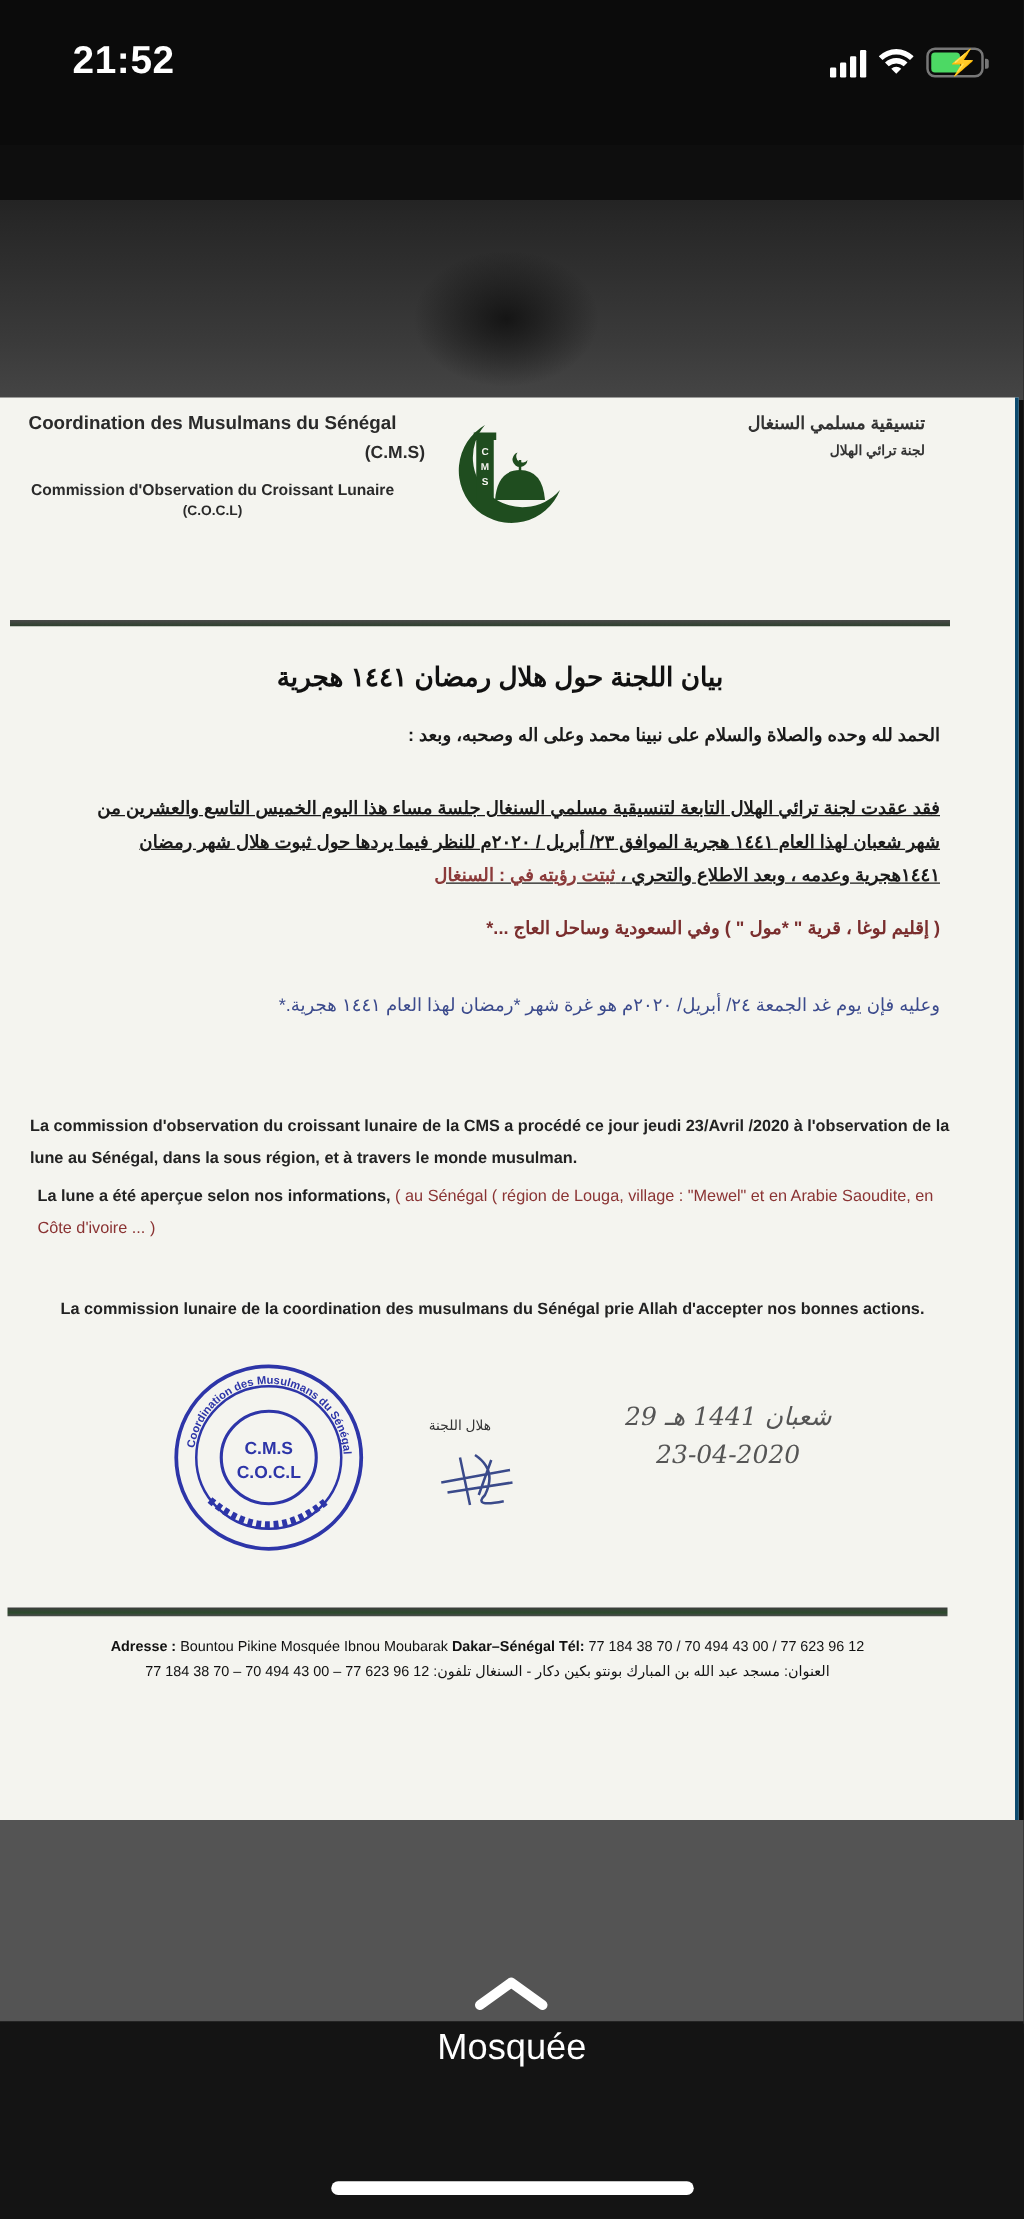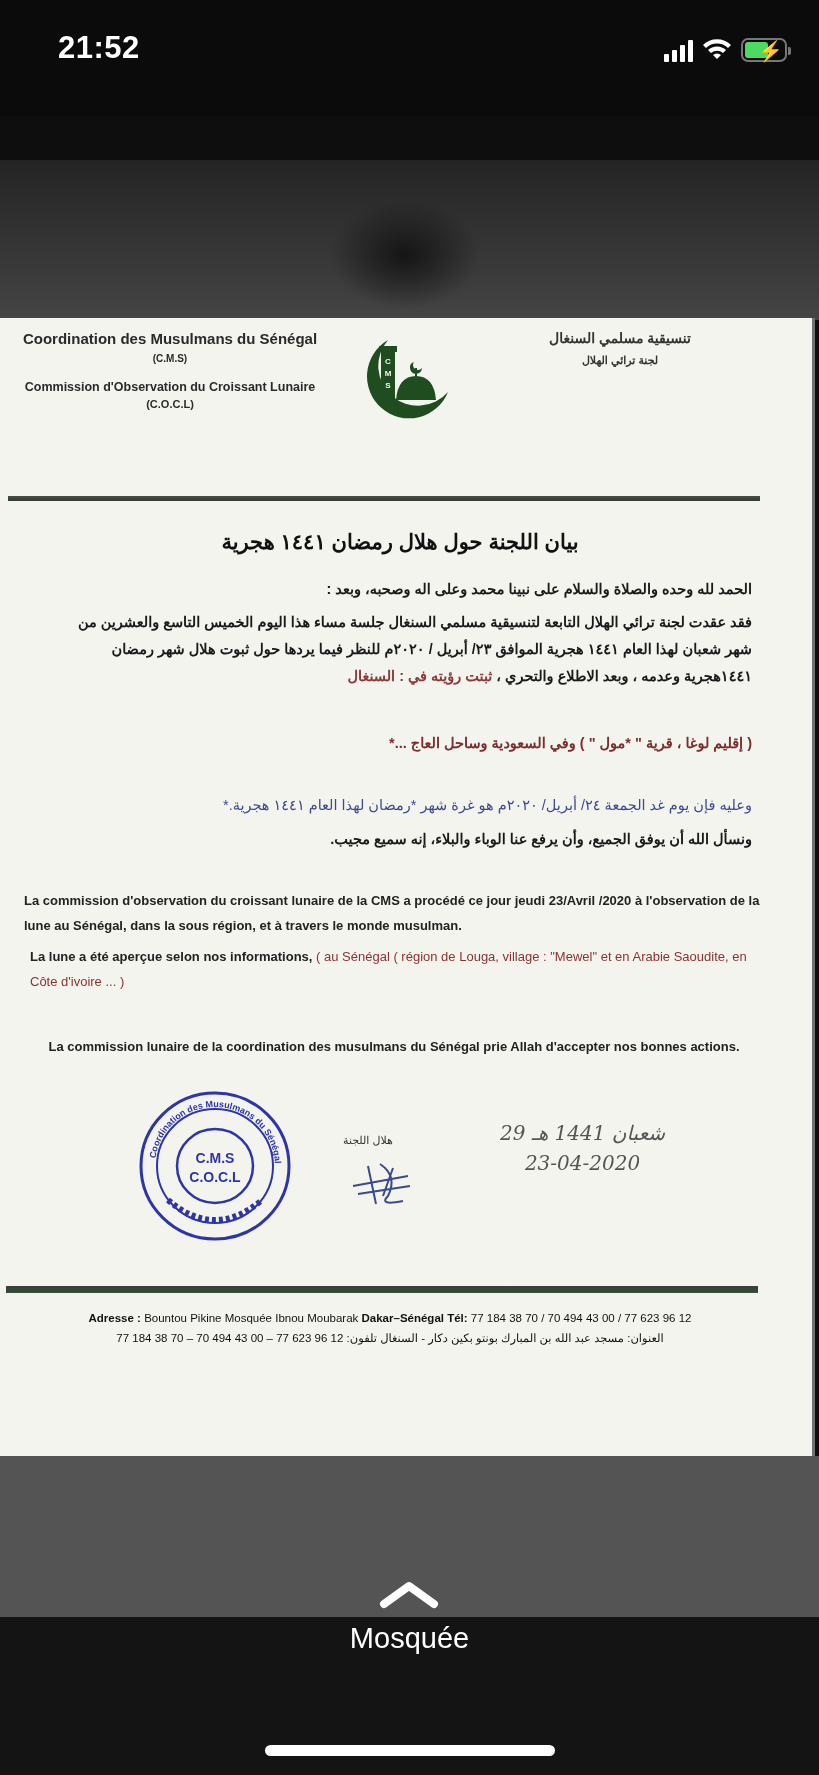--- a/index.html
+++ b/index.html
@@ -17,31 +17,31 @@
   .battery .fill { width: 60%; height: 100%; background: #4cd964; border-radius: 3px; }
   .battery .bolt { position: absolute; left: 15px; top: -1px; color: #fff; font-size: 20px; font-weight: bold; line-height: 24px; }
 
   
   .photo-top { position: absolute; left: 0; top: 160px; width: 819px; height: 160px;
     background: linear-gradient(#242424, #3a3a3a 70%, #454545); }
   .finger-shadow { position: absolute; left: 330px; top: 200px; width: 150px; height: 110px; border-radius: 50%;
     background: radial-gradient(ellipse at center, rgba(15,15,15,0.85), rgba(30,30,30,0) 70%); }
 
   .paper { position: absolute; left: 0; top: 318px; width: 815px; height: 1138px; background: #f4f4ef;
-    border-right: 3px solid #737373; }
+    border-right: 3px solid #0c4a6e; }
 
   .hdr-left { position: absolute; left: 0; top: 12px; width: 340px; text-align: center; color: #2a2a2a; font-weight: bold; }
   .hdr-left .l1 { font-size: 15px; }
-  .hdr-left .l2 { font-size: 10px; margin-top: 6px; }
+  .hdr-left .l2 { font-size: 14px; margin-top: 6px; text-align: right; }
   .hdr-left .l3 { font-size: 12.5px; margin-top: 16px; }
   .hdr-left .l4 { font-size: 11px; margin-top: 4px; }
 
   .logo { position: absolute; left: 348px; top: 14px; width: 110px; height: 90px; }
 
-  .hdr-right { position: absolute; left: 500px; top: 12px; width: 240px; text-align: center; color: #333; direction: rtl; font-weight: bold; }
+  .hdr-right { position: absolute; left: 500px; top: 12px; width: 240px; text-align: right; color: #333; direction: rtl; font-weight: bold; }
   .hdr-right .r1 { font-size: 14px; }
   .hdr-right .r2 { font-size: 11px; margin-top: 8px; }
 
   .rule-top { position: absolute; left: 8px; top: 178px; width: 752px; height: 5px; background: linear-gradient(#4a4a4a, #2e3f2e); }
 
   .ar-title { position: absolute; left: 100px; top: 212px; width: 600px; text-align: center; direction: rtl;
     font-size: 21px; font-weight: bold; color: #111; }
   .ar { position: absolute; right: 60px; width: 700px; direction: rtl; text-align: right; color: #1a1a1a; font-size: 14.5px; line-height: 27px; font-weight: bold; }
   .ar .red { color: #8b3a3a; }
   .ar-blue { color: #3b4a8c; margin-top: 12px; }
@@ -116,27 +116,26 @@
   <div class="hdr-right">
     <div class="r1">تنسيقية مسلمي السنغال</div>
     <div class="r2">لجنة ترائي الهلال</div>
   </div>
 
   <div class="rule-top"></div>
 
   <div class="ar-title">بيان اللجنة حول هلال رمضان ١٤٤١ هجرية</div>
 
   <div class="ar" style="top:258px;">الحمد لله وحده والصلاة والسلام على نبينا محمد وعلى اله وصحبه، وبعد :</div>
-  <div class="ar" style="top:291px;">
+  <div class="ar" style="top:316px;text-decoration:underline;">
     <span>فقد عقدت لجنة ترائي الهلال التابعة لتنسيقية مسلمي السنغال جلسة مساء هذا اليوم الخميس التاسع والعشرين من شهر شعبان لهذا العام ١٤٤١ هجرية الموافق ٢٣/ أبريل / ٢٠٢٠م للنظر فيما يردها حول ثبوت هلال شهر رمضان ١٤٤١هجرية وعدمه ، وبعد الاطلاع والتحري ،</span>
     <span class="red">ثبتت رؤيته في : السنغال</span>
   </div>
   <div class="ar red" style="top:412px; color:#7a2e2e;">( إقليم لوغا ، قرية " *مول " ) وفي السعودية وساحل العاج ...*</div>
   <div class="ar ar-blue" style="top:462px; font-weight:normal;">وعليه فإن يوم غد الجمعة ٢٤/ أبريل/ ٢٠٢٠م هو غرة شهر *رمضان لهذا العام ١٤٤١ هجرية.*</div>
-  <div class="ar" style="top:508px;">ونسأل الله أن يوفق الجميع، وأن يرفع عنا الوباء والبلاء، إنه سميع مجيب.</div>
 
   <div class="fr" style="top:570px;">La commission d'observation du croissant lunaire de la CMS a procédé ce jour jeudi 23/Avril /2020 à l'observation de la lune au Sénégal, dans la sous région, et à travers le monde musulman.</div>
   <div class="fr" style="top:626px; left:30px;">
     <span>La lune a été aperçue selon nos informations,</span>
     <span class="red">( au Sénégal ( région de Louga, village : "Mewel" et en Arabie Saoudite, en Côte d'ivoire ... )</span>
   </div>
   <div class="fr" style="top:716px;text-align:center;">La commission lunaire de la coordination des musulmans du Sénégal prie Allah d'accepter nos bonnes actions.</div>
 
   <svg class="stamp" viewBox="0 0 155 152">
     <ellipse cx="77" cy="76" rx="74" ry="73" fill="none" stroke="#2d35a8" stroke-width="3"></ellipse>

